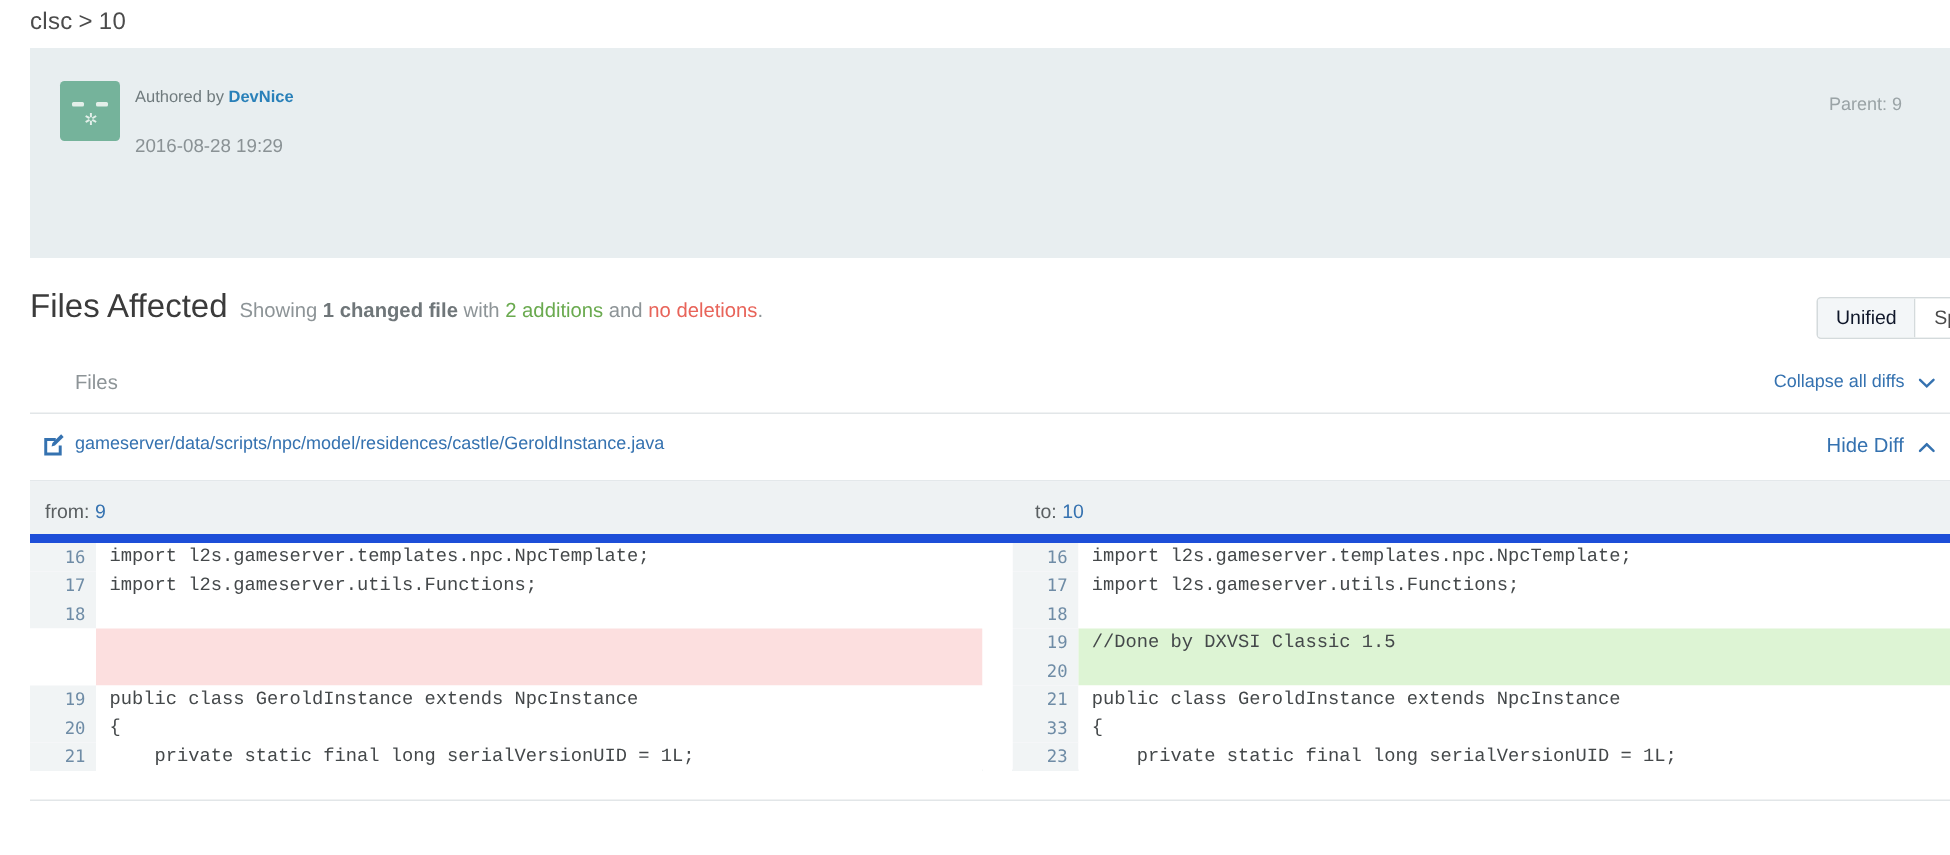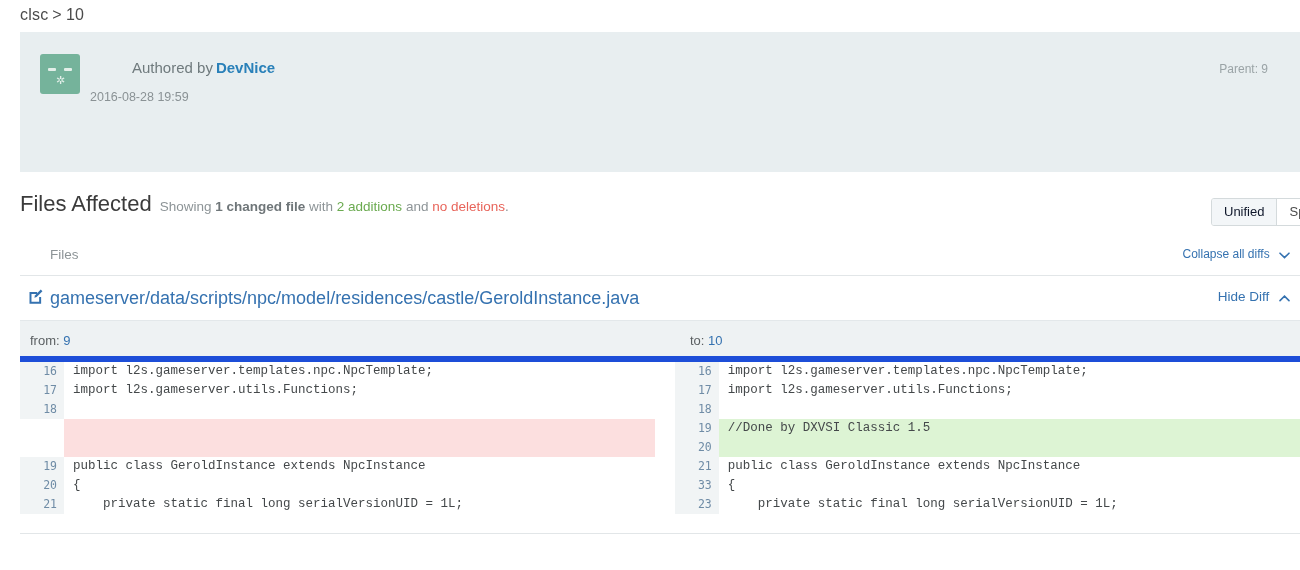--- a/index.html
+++ b/index.html
@@ -39,21 +39,21 @@
   }
   .avatar .eye.l { left: 8px; }
   .avatar .eye.r { left: 24px; }
   .avatar .mouth {
     position: absolute; left: 16px; top: 22px;
     width: 9px; height: 9px; color: #e3efe9;
     font-size: 11px; line-height: 9px; text-align: center;
   }
   .authored {
     position: absolute; left: 70px; top: 27px;
-    font-size: 15px; color: #6f7a7d; margin-left: 42px;
+    font-size: 11px; color: #6f7a7d;
   }
   .authored .author-link {
     color: #2980b9; font-weight: bold; text-decoration: none;
     margin-left: 3px;
   }
   .commit-date {
     position: absolute; left: 70px; top: 58px;
     font-size: 12.5px; color: #8a9295;
   }
   .parent-info {
@@ -112,21 +112,21 @@
   .file-row {
     position: absolute; left: 20px; top: 283px;
     width: 1280px; height: 32px;
   }
   .file-icon {
     position: absolute; left: 8px; top: 6px;
     width: 15px; height: 15px;
   }
   .file-path {
     position: absolute; left: 30px; top: 5px;
-    font-size: 18px; color: #3572b0; text-decoration: none; cursor: pointer;
+    font-size: 12px; color: #3572b0; text-decoration: none; cursor: pointer;
   }
   .hide-diff {
     position: absolute; right: 10px; top: 6px;
     font-size: 13.5px; color: #3572b0; cursor: pointer; white-space: nowrap;
   }
 
   
   .diff-block {
     position: absolute; left: 20px; top: 320px;
     width: 1280px; height: 194px;
@@ -197,21 +197,21 @@
 
   <div class="commit-banner">
     <div class="avatar">
       <span class="eye l"></span>
       <span class="eye r"></span>
       <span class="mouth">✲</span>
     </div>
     <div class="authored">
       <span>Authored by</span><a class="author-link" href="#">DevNice</a>
     </div>
-    <div class="commit-date">2016-08-28 19:59</div>
+    <div class="commit-date">2016-08-28 19:29</div>
     <div class="parent-info">Parent: 9</div>
   </div>
 
   <div class="files-affected">
     <span class="fa-title">Files Affected</span><span class="fa-sub"><span>Showing</span>
       <span class="fa-strong">1 changed file</span>
       <span>with</span>
       <span class="fa-add">2 additions</span>
       <span>and</span>
       <span class="fa-del">no deletions</span><span>.</span></span>

